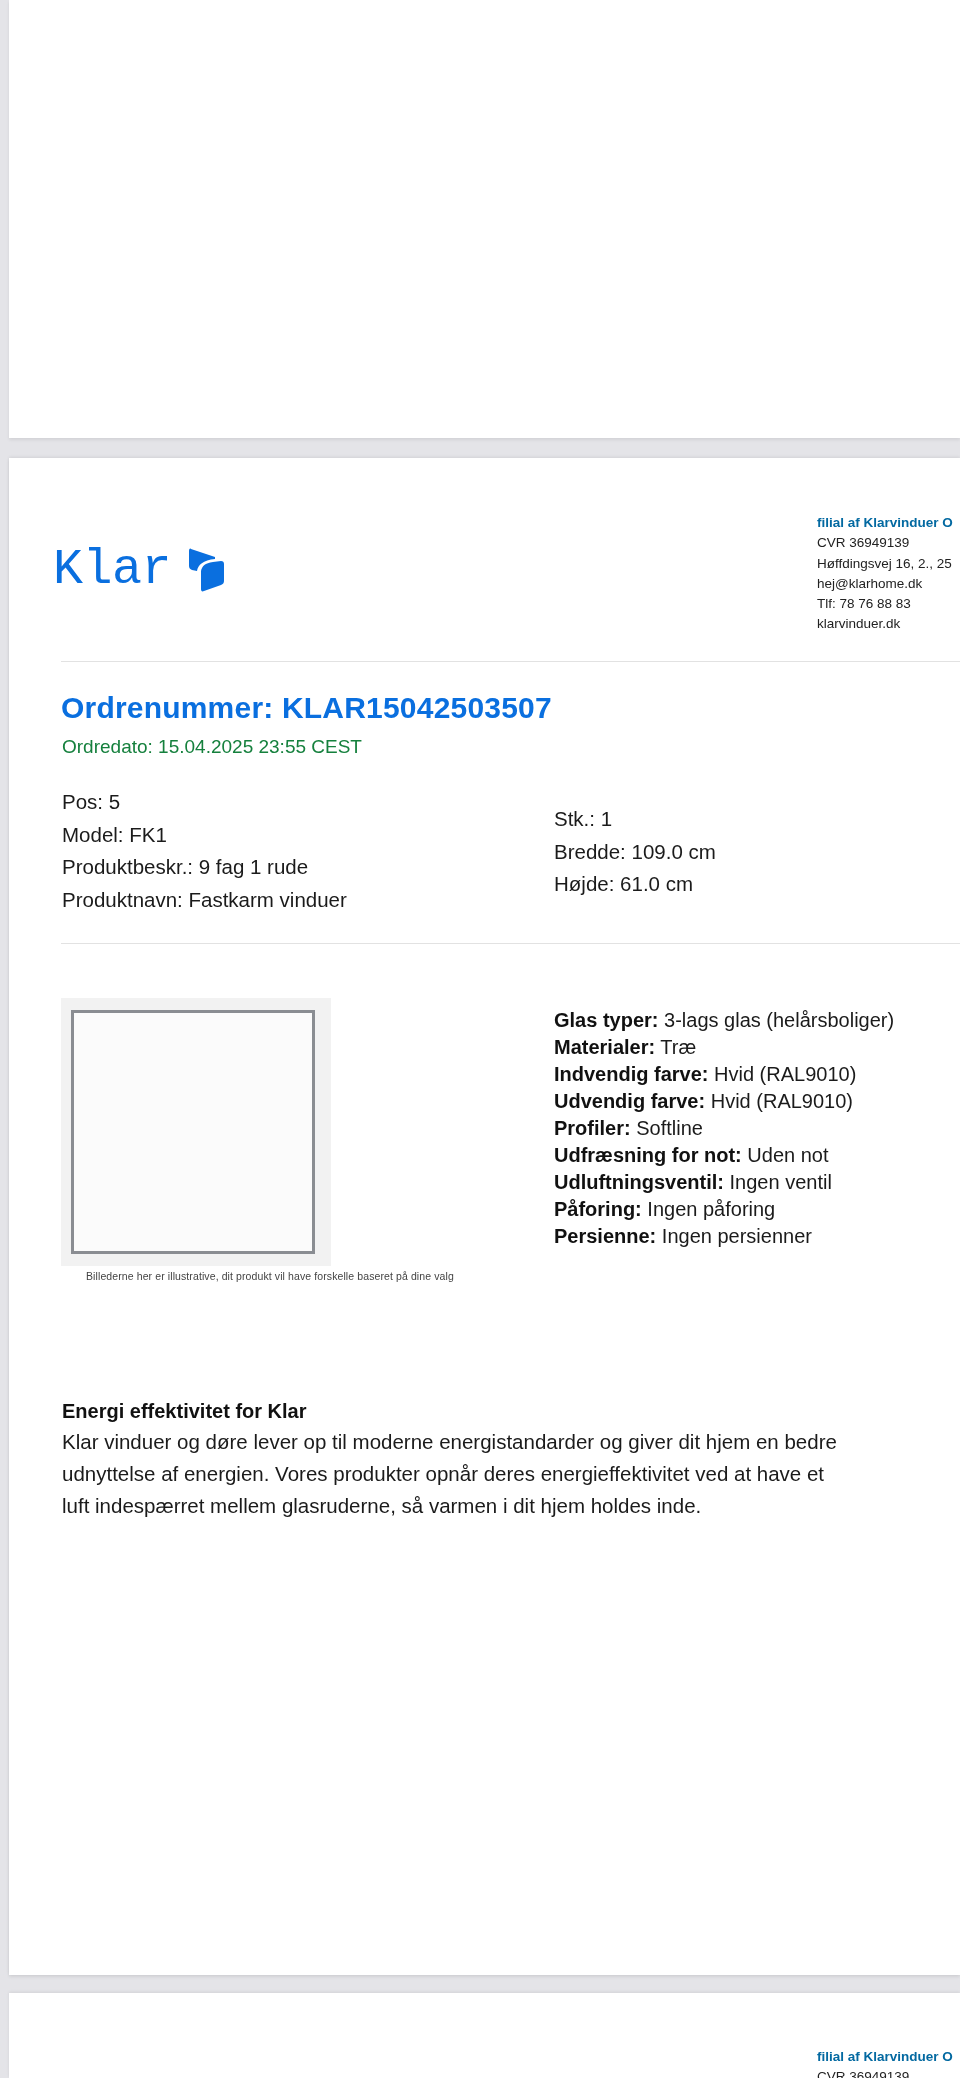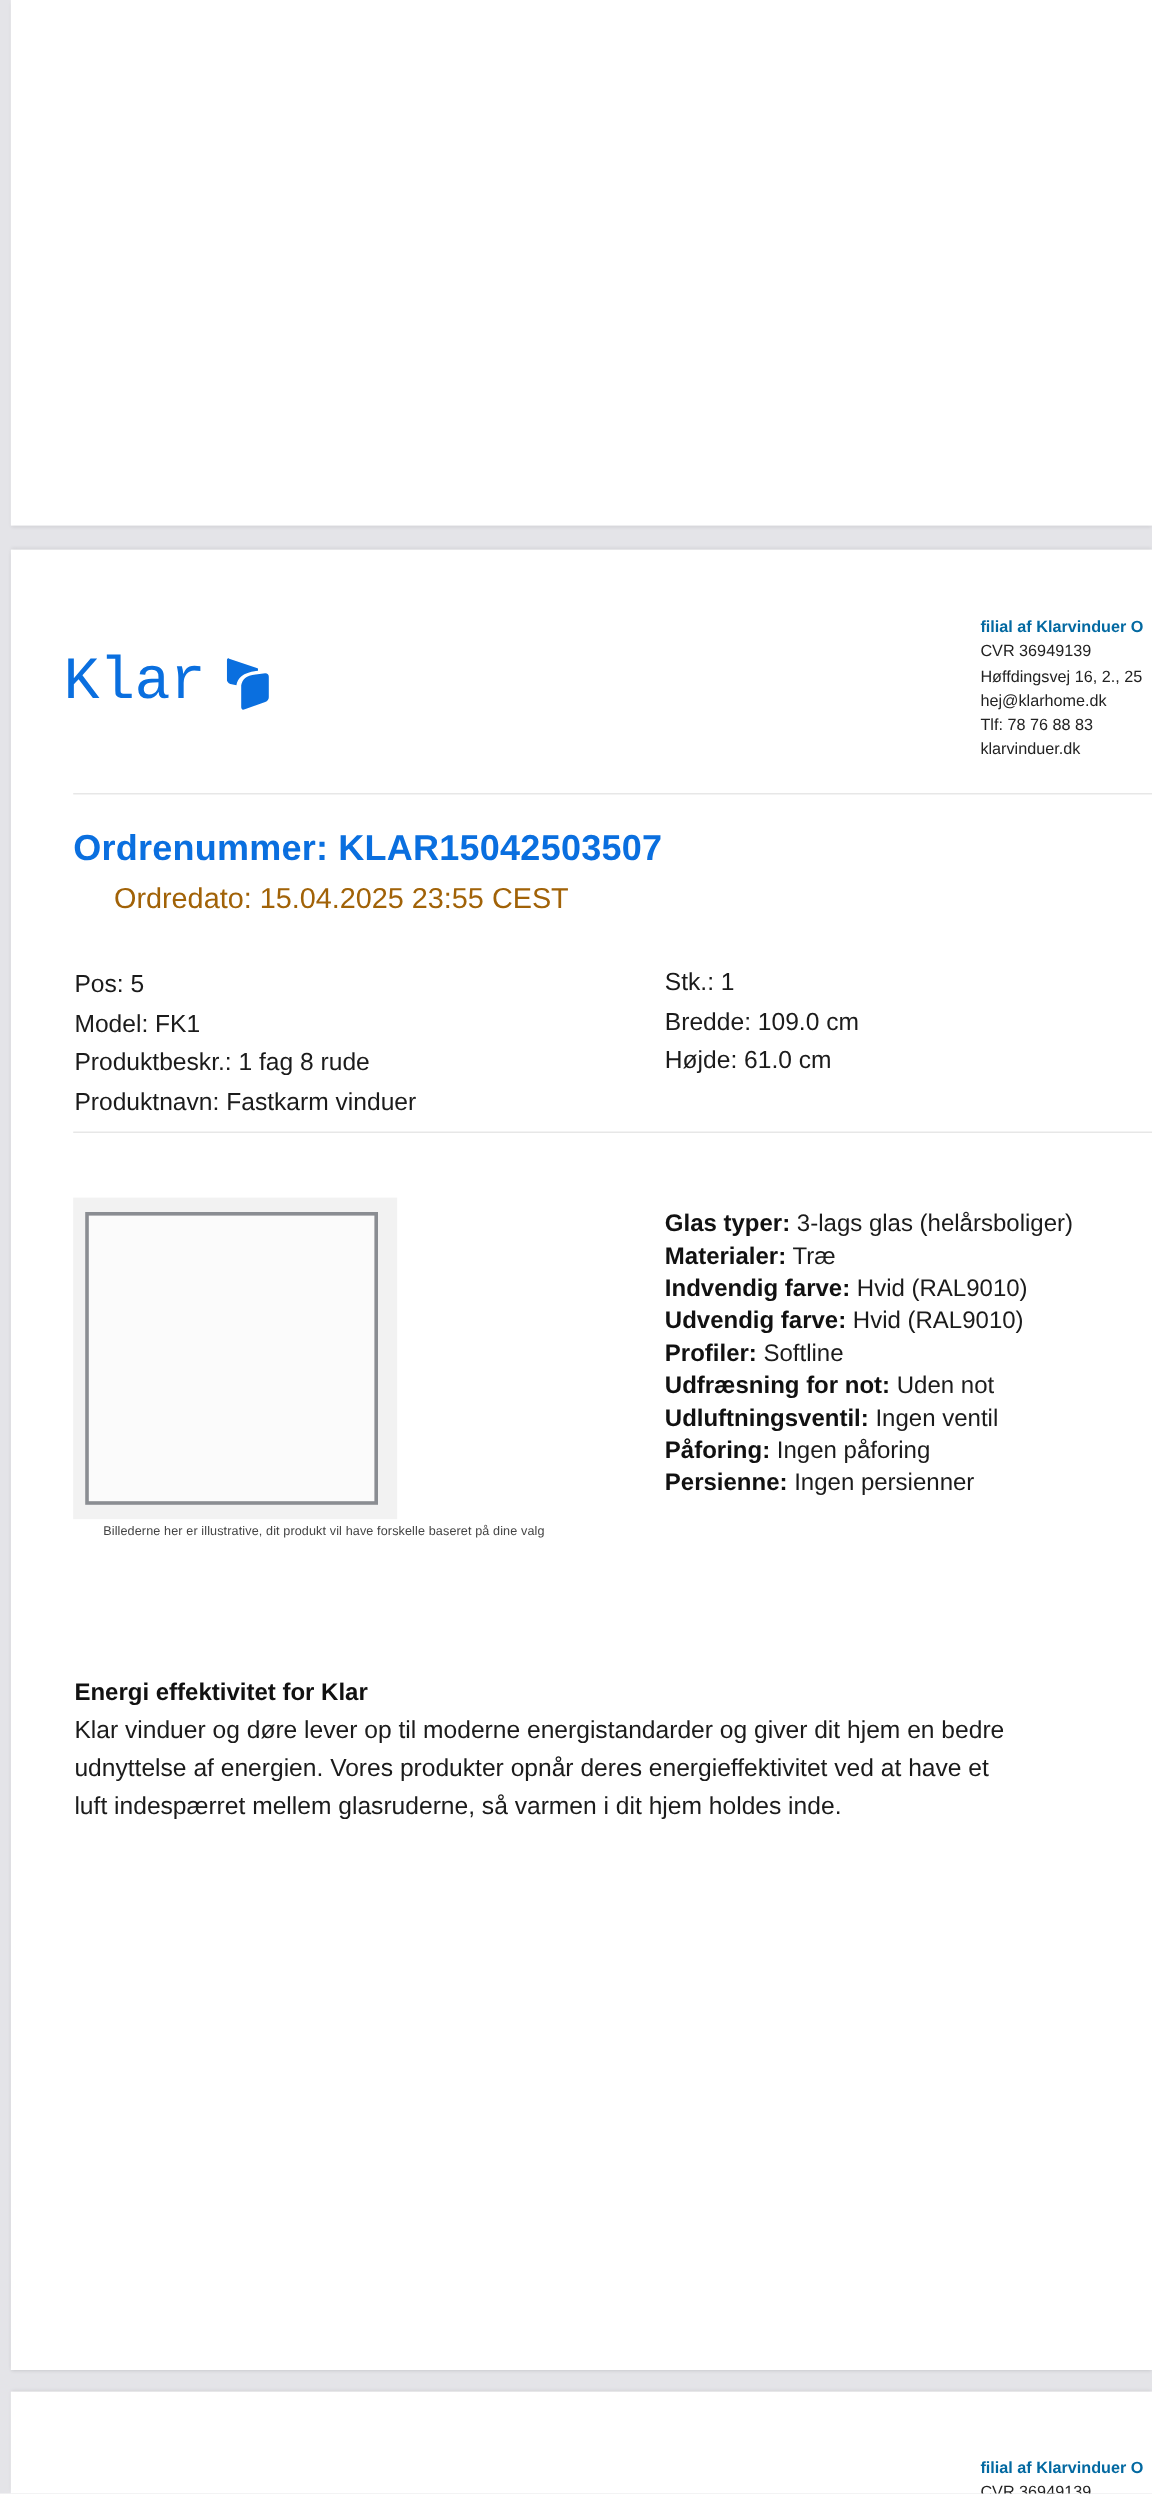--- a/index.html
+++ b/index.html
@@ -24,24 +24,24 @@
   .logo-text { font-family:Liberation Mono, monospace; font-size:50px; color:#0a6fdf; letter-spacing:-0.5px; line-height:1; }
   .logo-mark { margin-left:18px; width:36px; height:46px; }
 
   
   .company { left:817px; font-size:13.5px; line-height:20.3px; color:#222; white-space:nowrap; }
   .company .c-name { font-weight:bold; color:#0369a1; }
 
   .rule { left:61px; right:0; height:1px; background:#e2e2e2; }
 
   .order-title { left:61px; top:691px; font-size:30px; font-weight:bold; color:#0a6fdf; white-space:nowrap; letter-spacing:0.2px; }
-  .order-date { left:62px; top:736px; font-size:24px; color:#a16207; white-space:nowrap;margin-left:33px; }
+  .order-date { left:62px; top:736px; font-size:19px; color:#15803d; white-space:nowrap; }
 
   .info { font-size:20.5px; line-height:32.5px; color:#1b1b1b; white-space:nowrap; }
-  .info-left { left:62px; top:786px;margin-top:19px; }
+  .info-left { left:62px; top:786px; }
   .info-right { left:554px; top:803px; }
 
   .product-img { left:61px; top:998px; width:270px; height:268px; background:#f2f2f2; }
   .product-img .frame { position:absolute; left:10px; top:12px; width:244px; height:244px; border:3px solid #8a8d92; background:#fbfbfb; box-sizing:border-box; }
   .caption { left:62px; top:1270px; font-size:10.5px; color:#444; white-space:nowrap; letter-spacing:0.1px;padding-left:24px; }
 
   .specs { left:554px; top:1007px; font-size:20px; line-height:27px; color:#1b1b1b; white-space:nowrap; }
   .specs b { font-weight:bold; color:#111; }
 
   .energy { left:62px; top:1396px; width:900px; }
@@ -73,21 +73,21 @@
 </div>
 
 <div class="abs rule" style="top:661px;"></div>
 
 <div class="abs order-title">Ordrenummer: KLAR15042503507</div>
 <div class="abs order-date">Ordredato: 15.04.2025 23:55 CEST</div>
 
 <div class="abs info info-left">
   <div>Pos: 5</div>
   <div>Model: FK1</div>
-  <div>Produktbeskr.: 1 fag 8 rude</div>
+  <div>Produktbeskr.: 9 fag 1 rude</div>
   <div>Produktnavn: Fastkarm vinduer</div>
 </div>
 <div class="abs info info-right">
   <div>Stk.: 1</div>
   <div>Bredde: 109.0 cm</div>
   <div>Højde: 61.0 cm</div>
 </div>
 
 <div class="abs rule" style="top:943px;"></div>
 

